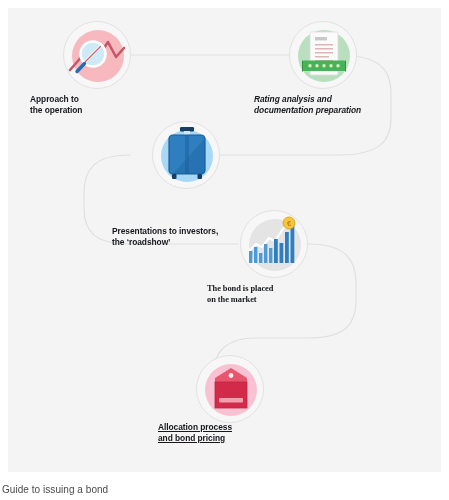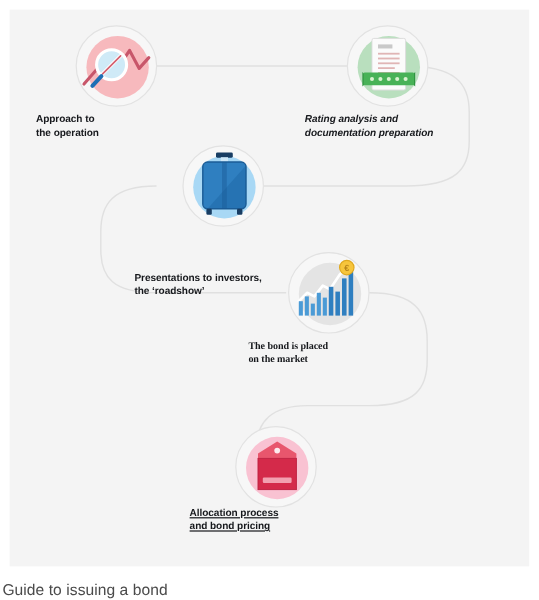--- a/index.html
+++ b/index.html
@@ -36,21 +36,21 @@
     font-weight: bold;
     line-height: 1.32;
     color: #16181c;
     letter-spacing: -0.05px;
     white-space: pre-line;
   }
 
   .caption {
     position: absolute;
     left: 2px; top: 484px;
-    font-size: 13px;
+    font-size: 10px;
     color: #4a4a4a;
     letter-spacing: 0.05px;
   }
 </style>
 </head>
 <body>
 
 <div id="root">
 
   <div class="card">

